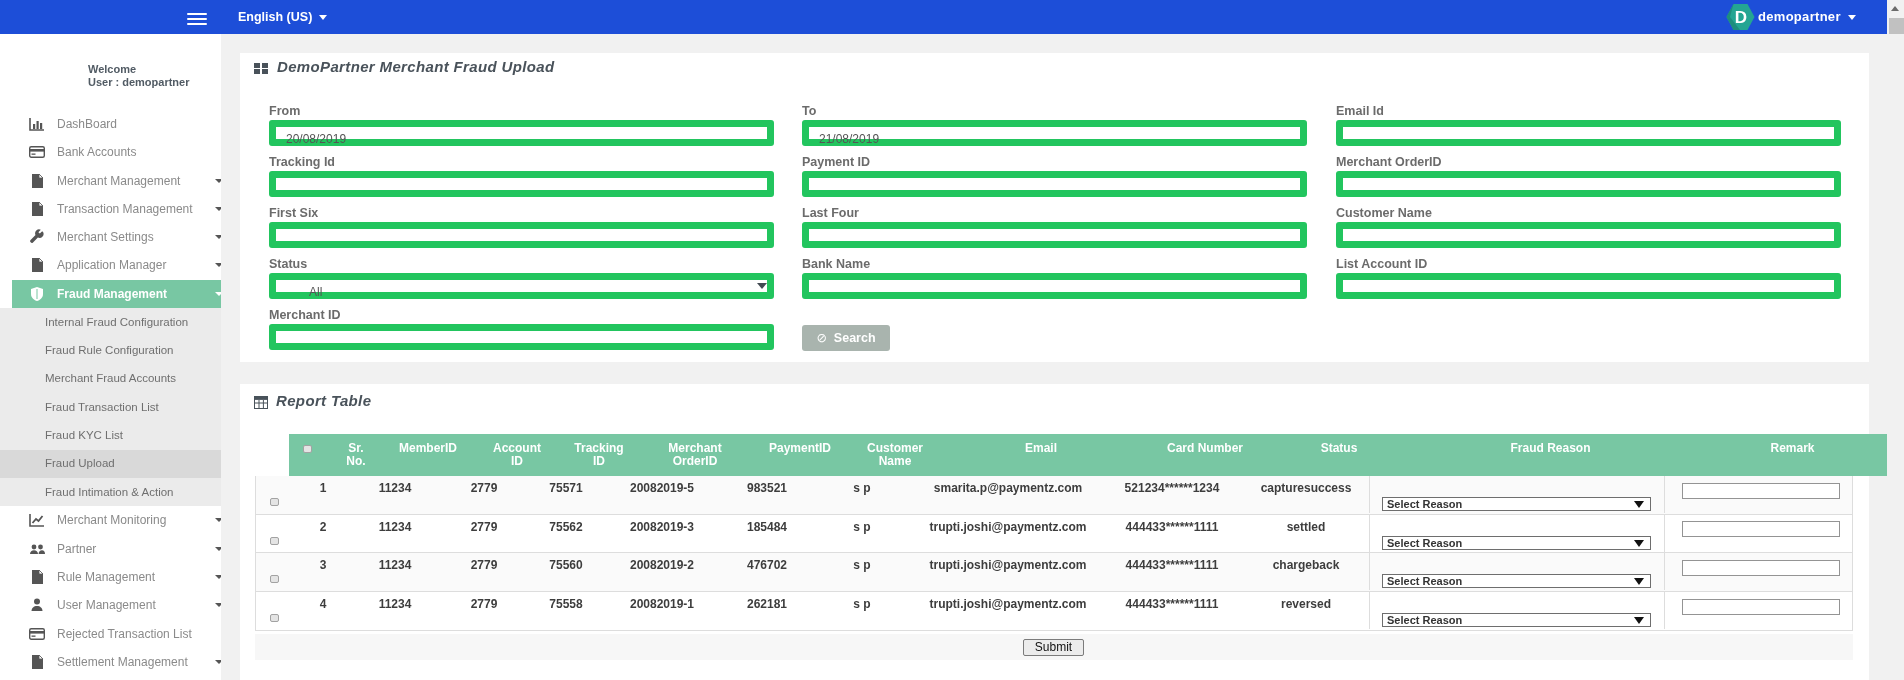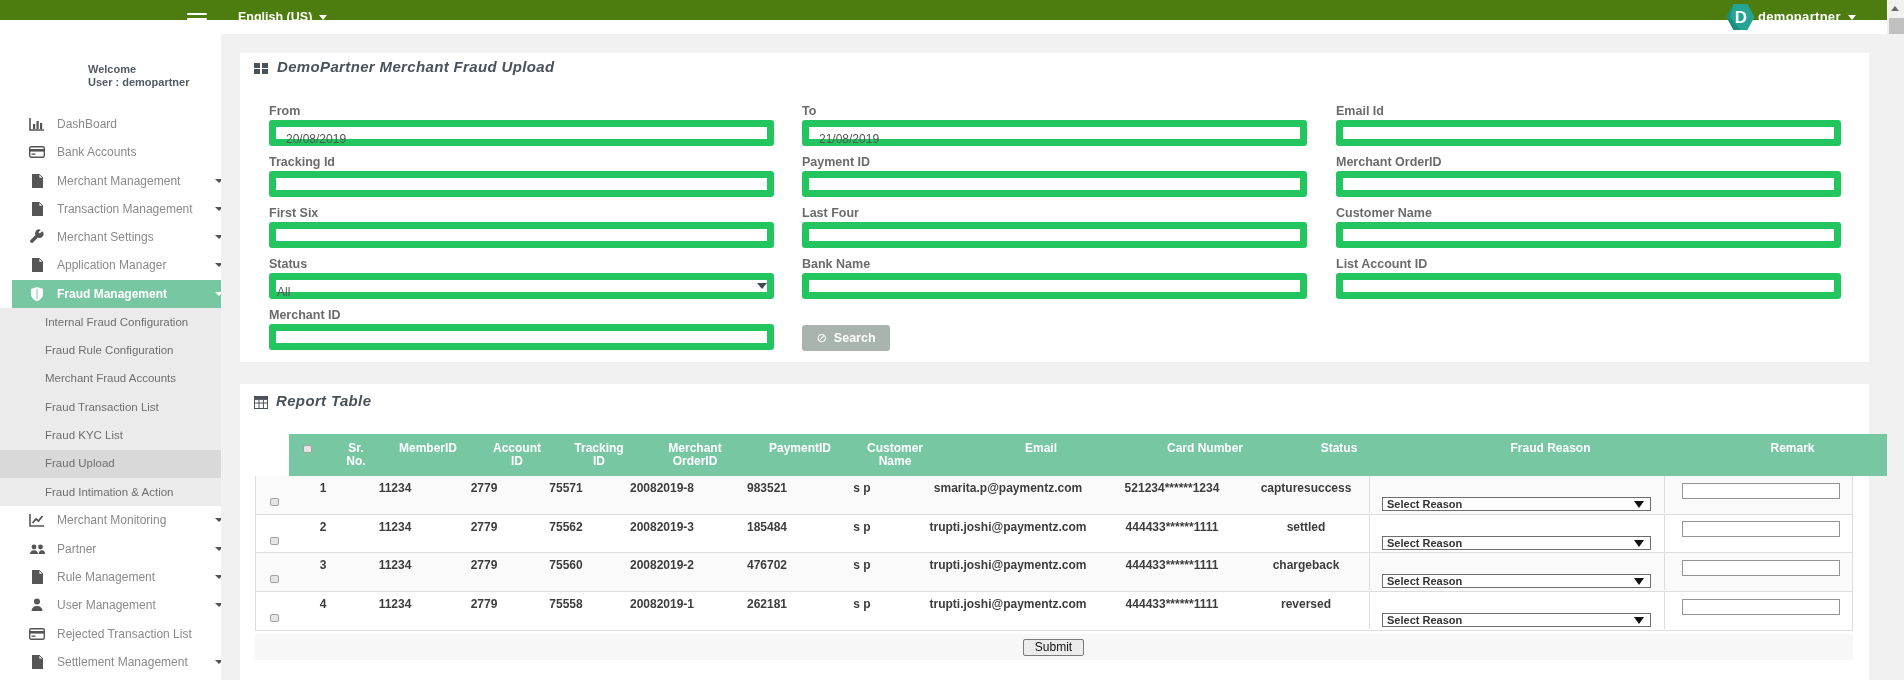--- a/index.html
+++ b/index.html
@@ -1,21 +1,21 @@
 <!DOCTYPE html>
 <html><head>
 <meta charset="utf-8">
 <style>
   * { margin:0; padding:0; box-sizing:border-box; }
   html,body { width:1904px; height:680px; overflow:hidden; background:#fff;
     font-family:"Liberation Sans", sans-serif; }
   .abs { position:absolute; }
 
   
-  #hdr { position:absolute; left:0; top:0; width:1887px; height:20px; background:#4d7c0f; }
+  #hdr { position:absolute; left:0; top:0; width:1887px; height:34px; background:#1d4ed8; }
   .hbar { position:absolute; left:187px; width:20px; height:2.6px; background:#fff; border-radius:1px; }
   #lang { position:absolute; left:238px; top:10px; color:#fff; font-size:12.5px; font-weight:bold; }
   .caret { display:inline-block; width:0; height:0; border-left:4.5px solid transparent;
     border-right:4.5px solid transparent; border-top:5px solid #fff; vertical-align:middle; margin-left:7px; }
   #user { position:absolute; left:1758px; top:9px; color:#fff; font-size:13px; font-weight:bold; letter-spacing:.3px; }
 
   
   #sb { position:absolute; left:1887px; top:0; width:17px; height:680px; background:#f1f1f1; }
   #sbthumb { position:absolute; left:2px; top:18px; width:15px; height:612px; background:#c1c1c1; }
   #sbarrow { position:absolute; left:4px; top:6px; width:0; height:0; border-left:4.5px solid transparent;
@@ -231,21 +231,21 @@
         <div class="inp" style="left:562px;top:117.5px"></div>
         <div class="lbl" style="left:1096px;top:102px">Merchant OrderID</div>
         <div class="inp" style="left:1096px;top:117.5px"></div>
         <div class="lbl" style="left:29px;top:153px">First Six</div>
         <div class="inp" style="left:29px;top:168.5px"></div>
         <div class="lbl" style="left:562px;top:153px">Last Four</div>
         <div class="inp" style="left:562px;top:168.5px"></div>
         <div class="lbl" style="left:1096px;top:153px">Customer Name</div>
         <div class="inp" style="left:1096px;top:168.5px"></div>
         <div class="lbl" style="left:29px;top:204px">Status</div>
-        <div class="inp" style="left:29px;top:219.5px;padding-left:1px">All</div>
+        <div class="inp" style="left:29px;top:219.5px;padding-left:33px">All</div>
         <div class="selcr" style="left:517px;top:229.5px"></div>
         <div class="lbl" style="left:562px;top:204px">Bank Name</div>
         <div class="inp" style="left:562px;top:219.5px"></div>
         <div class="lbl" style="left:1096px;top:204px">List Account ID</div>
         <div class="inp" style="left:1096px;top:219.5px"></div>
         <div class="lbl" style="left:29px;top:255px">Merchant ID</div>
         <div class="inp" style="left:29px;top:270.5px"></div>
       </div>
     <div id="searchbtn"><span style="font-weight:normal">⊘</span>&nbsp; Search</div>
   </div>
@@ -274,21 +274,21 @@
         <div class="th" style="left:1114px;width:295px">Fraud Reason</div>
         <div class="th" style="left:1409px;width:189px">Remark</div>
       </div>
     <div id="tbody">
         <div class="trow" style="top:92px;background:#fafafa">
           <div class="cb" style="left:14px;top:22px"></div>
           <div class="td" style="left:36px;width:62px">1</div>
           <div class="td" style="left:98px;width:82px">11234</div>
           <div class="td" style="left:180px;width:96px">2779</div>
           <div class="td" style="left:276px;width:68px">75571</div>
-          <div class="td" style="left:344px;width:124px">20082019-8</div>
+          <div class="td" style="left:344px;width:124px">20082019-5</div>
           <div class="td" style="left:468px;width:86px">983521</div>
           <div class="td" style="left:554px;width:104px">s p</div>
           <div class="td" style="left:658px;width:188px">smarita.p@paymentz.com</div>
           <div class="td" style="left:846px;width:140px">521234******1234</div>
           <div class="td" style="left:986px;width:128px">capturesuccess</div>
           <div style="position:absolute;left:1113px;top:0;width:1px;height:37px;background:#ddd"></div>
           <div style="position:absolute;left:1408px;top:0;width:1px;height:37px;background:#ddd"></div>
           <div class="rsel">Select Reason<span class="tri"></span></div>
           <div class="rinp"></div>
         </div>

